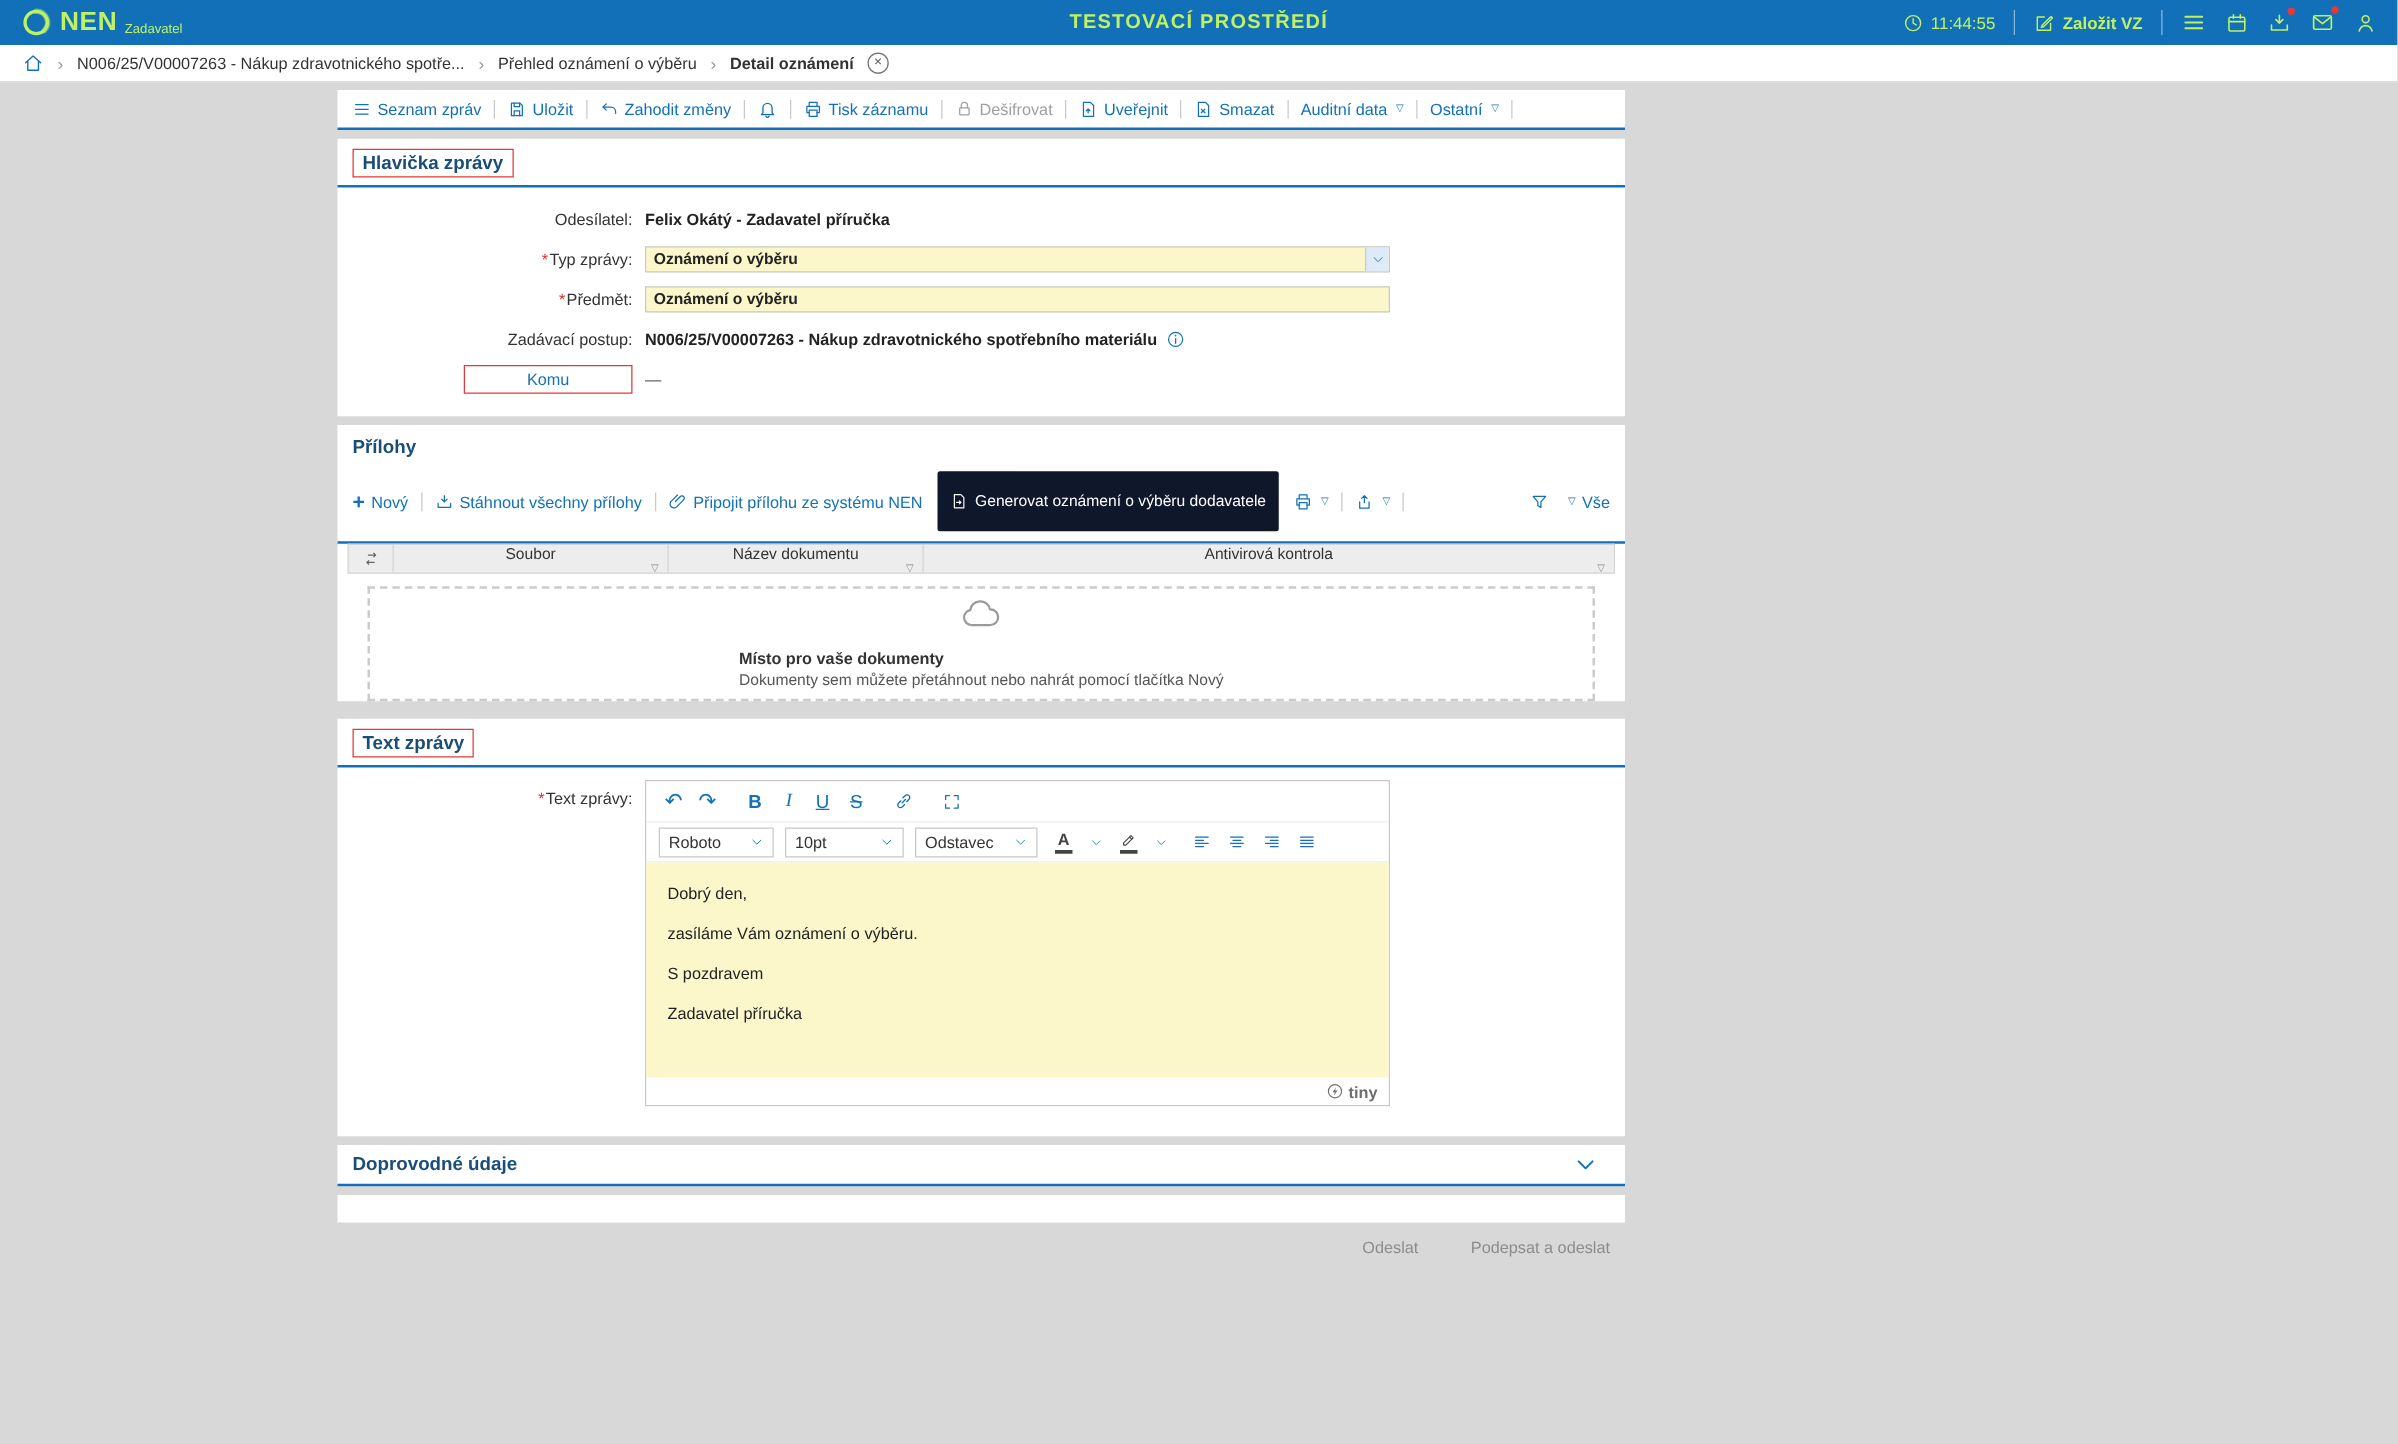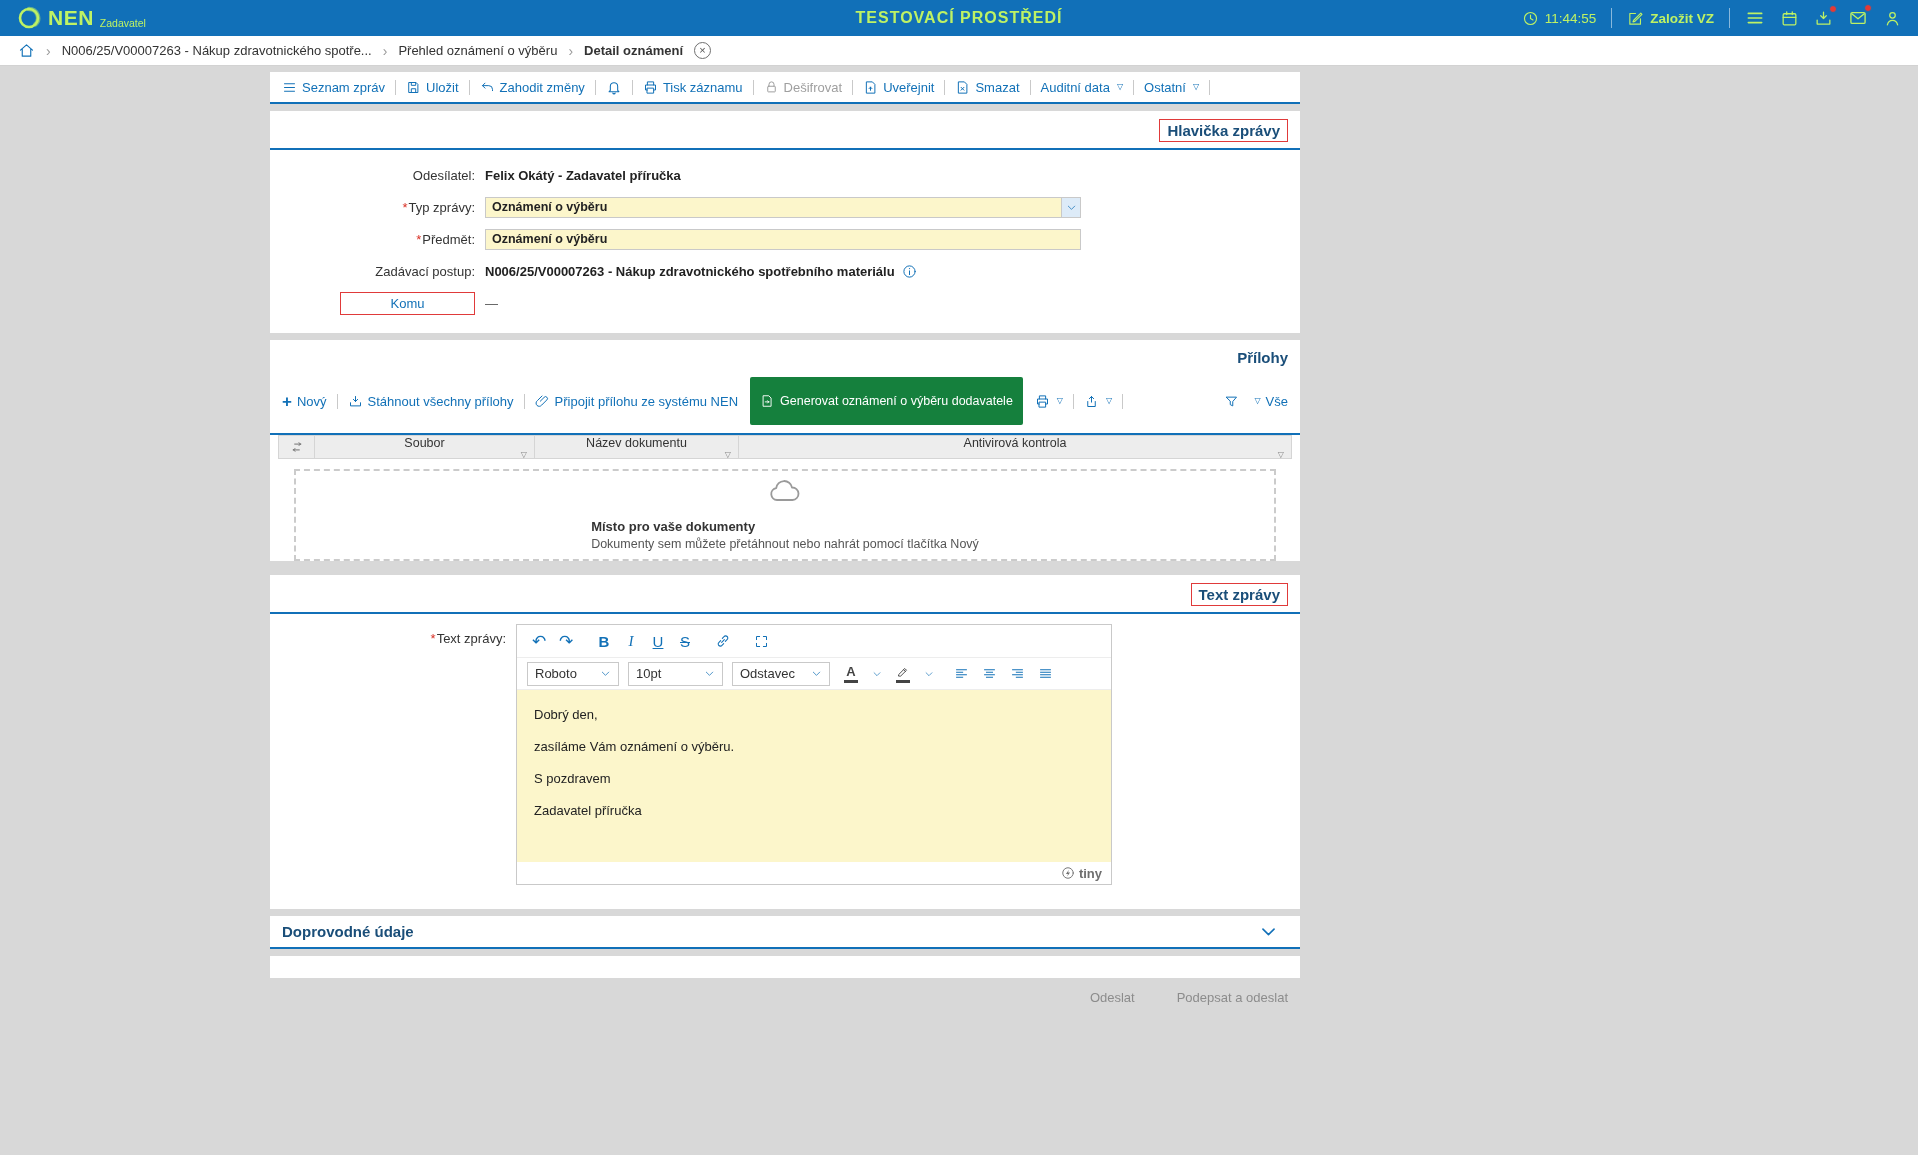--- a/index.html
+++ b/index.html
@@ -40,41 +40,41 @@
   .vsep { width:1px; height:15px; background:#c9c9c9; margin:0 10px; flex:none; }
   .tri { font-size:8px; line-height:1; margin-left:2px; }
 
   
   .msg-toolbar { display:flex; align-items:center; height:32px; padding:0 12px; color:#1271b7; }
   .tool-item { display:flex; align-items:center; gap:5px; color:#1271b7; white-space:nowrap; }
   .tool-item.disabled { color:#9f9f9f; }
   .plus-glyph { font-size:17px; line-height:1; font-weight:bold; }
 
   
-  .section-head { display:flex; align-items:center; padding:8px 12px 6px; min-height:32px;justify-content:flex-end; }
+  .section-head { display:flex; align-items:center; padding:8px 12px 6px; min-height:32px; }
   .section-title { font-size:15px; font-weight:bold; color:#1a4e79; }
   .red-box { border:1px solid #e03a3a; padding:2px 7px; display:inline-block; }
 
   
   .form { padding:9px 0 14px; }
   .form-row { display:flex; align-items:center; min-height:32px; }
-  .form-label { width:215px; flex:none; text-align:right; padding-right:10px; color:#333; }
+  .form-label { width:246px; flex:none; text-align:right; padding-right:10px; color:#333; }
   .req { color:#d93025; margin-right:1px; }
   .form-value { font-weight:bold; color:#222; }
   .input-yellow { width:596px; height:21px; background:#fcf6cb; border:1px solid #c9c9c9; display:flex; align-items:center; padding:0 6px; font-weight:bold; font-size:12.5px; color:#222; font-family:inherit; }
   input.input-yellow { outline:none; }
   .select-yellow { justify-content:space-between; padding-right:0; }
   .select-chevron { width:19px; height:19px; background:#ddebf8; border-left:1px solid #c9c9c9; color:#1271b7; display:flex; align-items:center; justify-content:center; flex:none; }
   .info-icon { color:#1271b7; margin-left:7px; flex:none; }
   .komu-box { display:block; width:135px; margin-left:auto; border:1px solid #e03a3a; color:#1271b7; text-align:center; padding:3px 0; }
   .komu-dash { color:#555; }
 
   
   .attach-toolbar { display:flex; align-items:center; padding:5px 12px 8px; color:#1271b7; }
-  .green-btn { display:flex; align-items:center; gap:6px; background:#15803d; color:#fff; border:none; border-radius:2px; padding:17px 10px; font-size:12.5px; font-family:inherit; margin:0 12px; white-space:nowrap; }
+  .green-btn { display:flex; align-items:center; gap:6px; background:#0f172a; color:#fff; border:none; border-radius:2px; padding:17px 10px; font-size:12.5px; font-family:inherit; margin:0 12px; white-space:nowrap; }
   .attach-right { margin-left:auto; display:flex; align-items:center; gap:13px; color:#1271b7; }
   .attach-table { margin:0 8px; }
   .table-head { display:flex; height:24px; background:#ededed; border:1px solid #d5d5d5; font-size:12.5px; color:#333; }
   .th { display:flex; align-items:center; padding:0 7px; border-right:1px solid #d5d5d5;flex-direction:column; }
   .th:last-child { border-right:none; }
   .th-icon-col { width:36px; justify-content:center; color:#666; }
   .th-soubor { width:220px; }
   .th-nazev { width:204px; }
   .th-av { flex:1; }
   .filter-tri { margin-left:auto; color:#8a8a8a; font-size:8px; }

